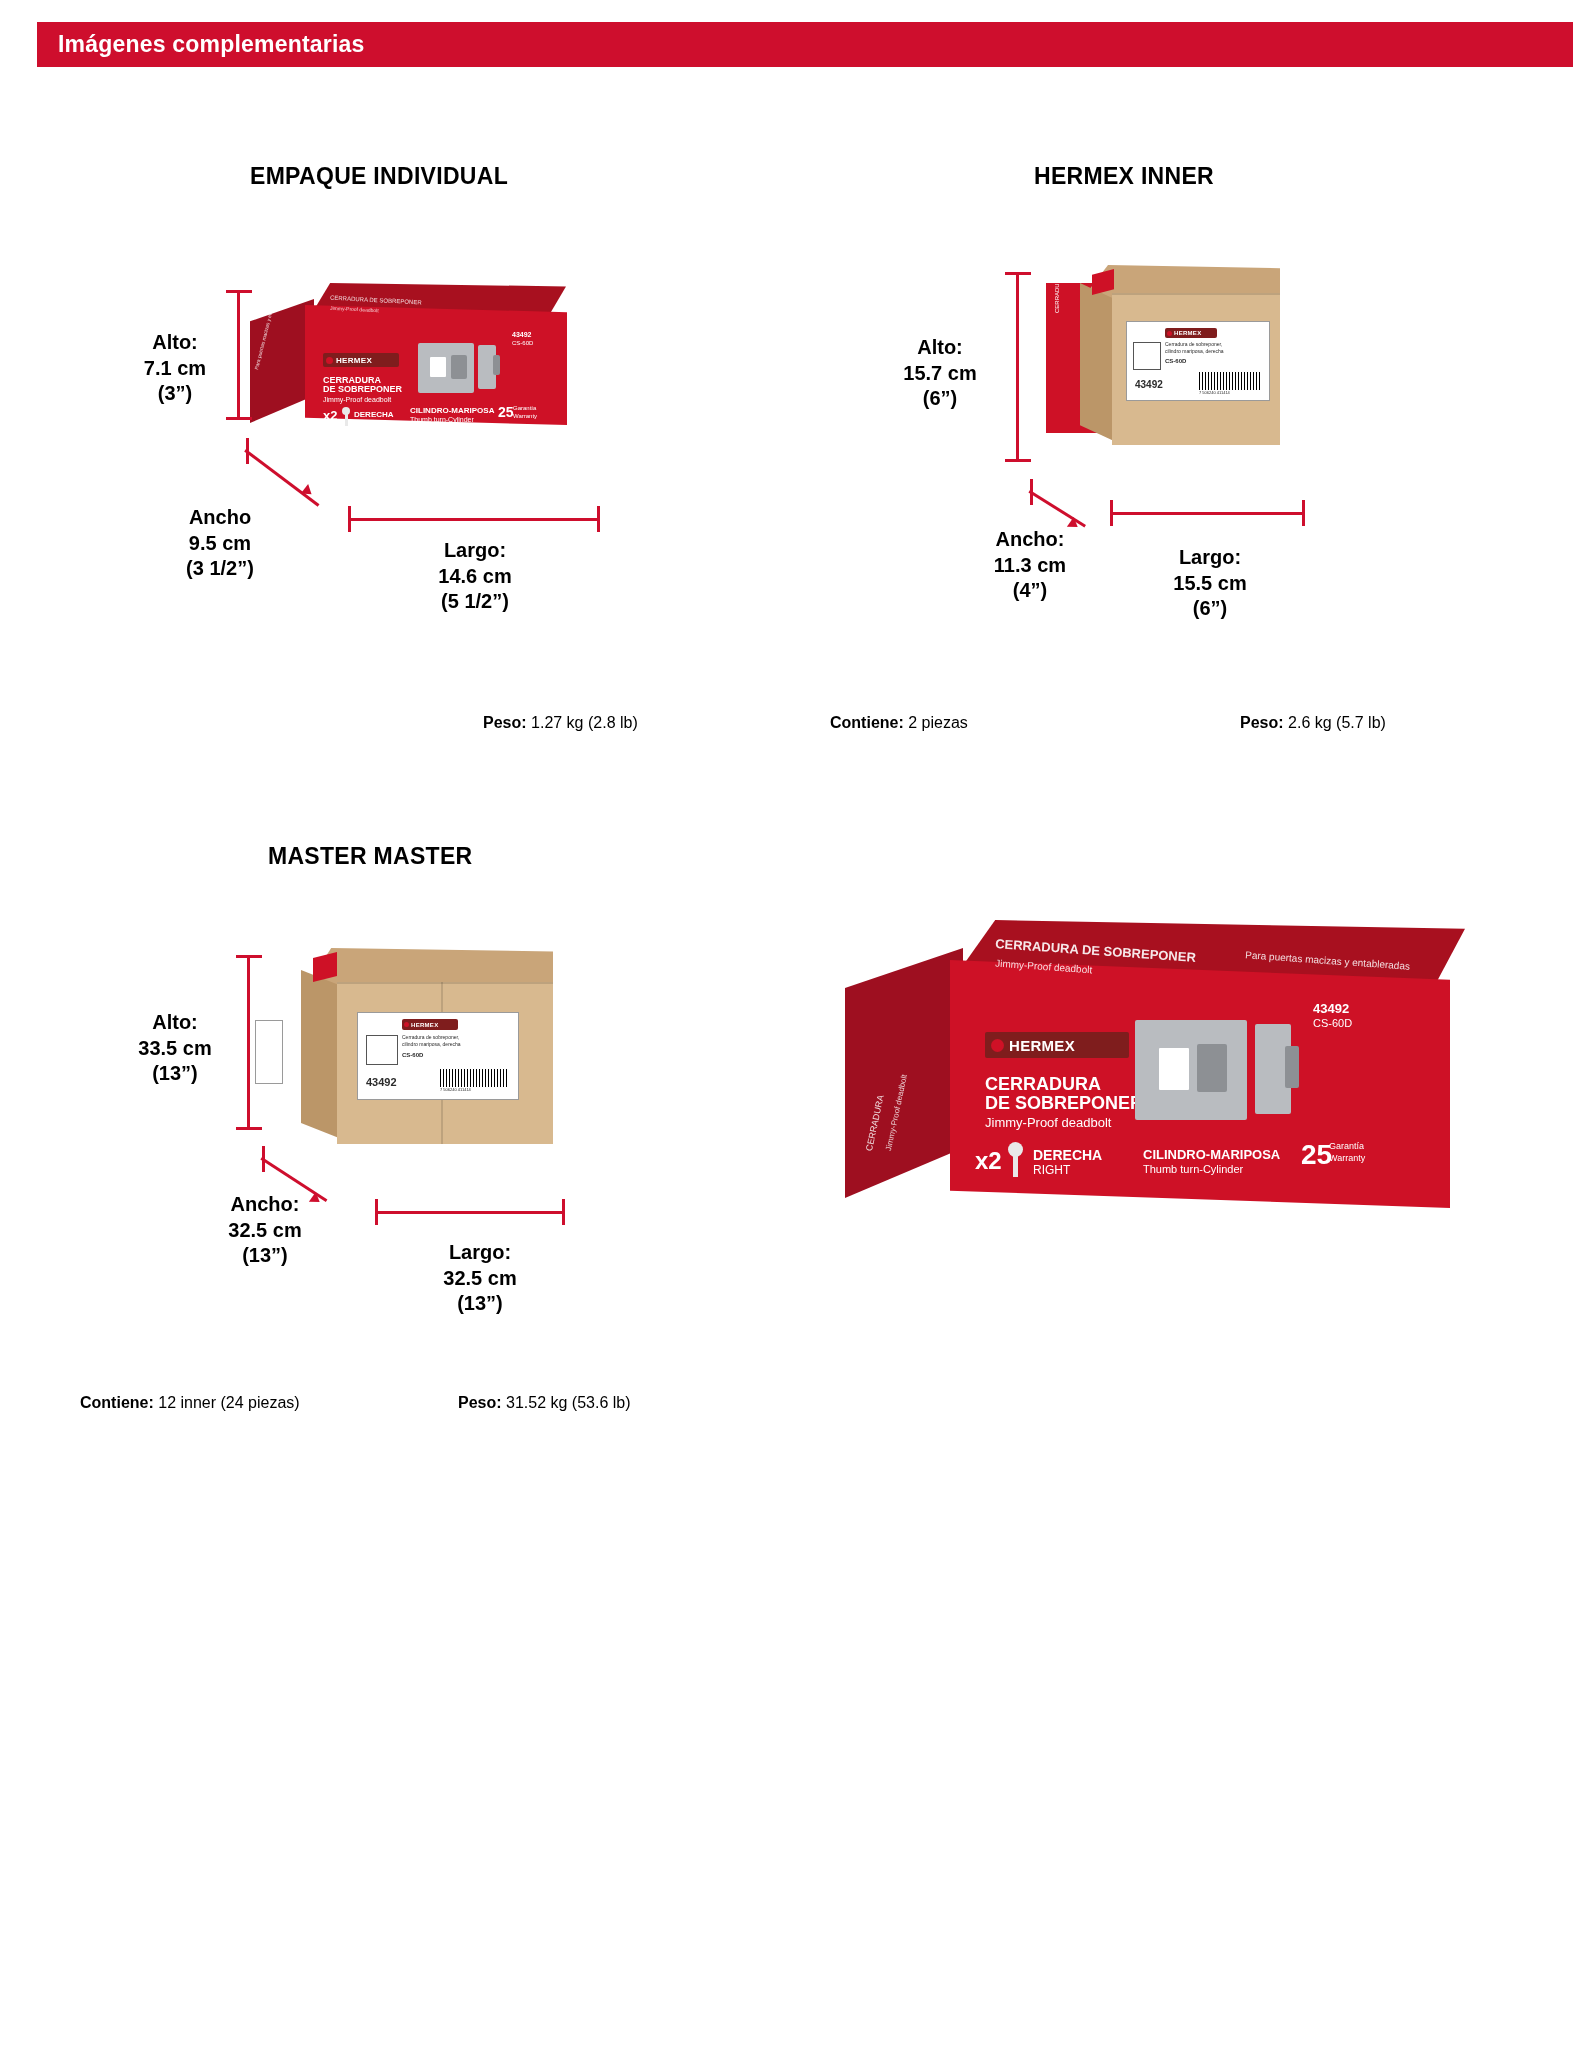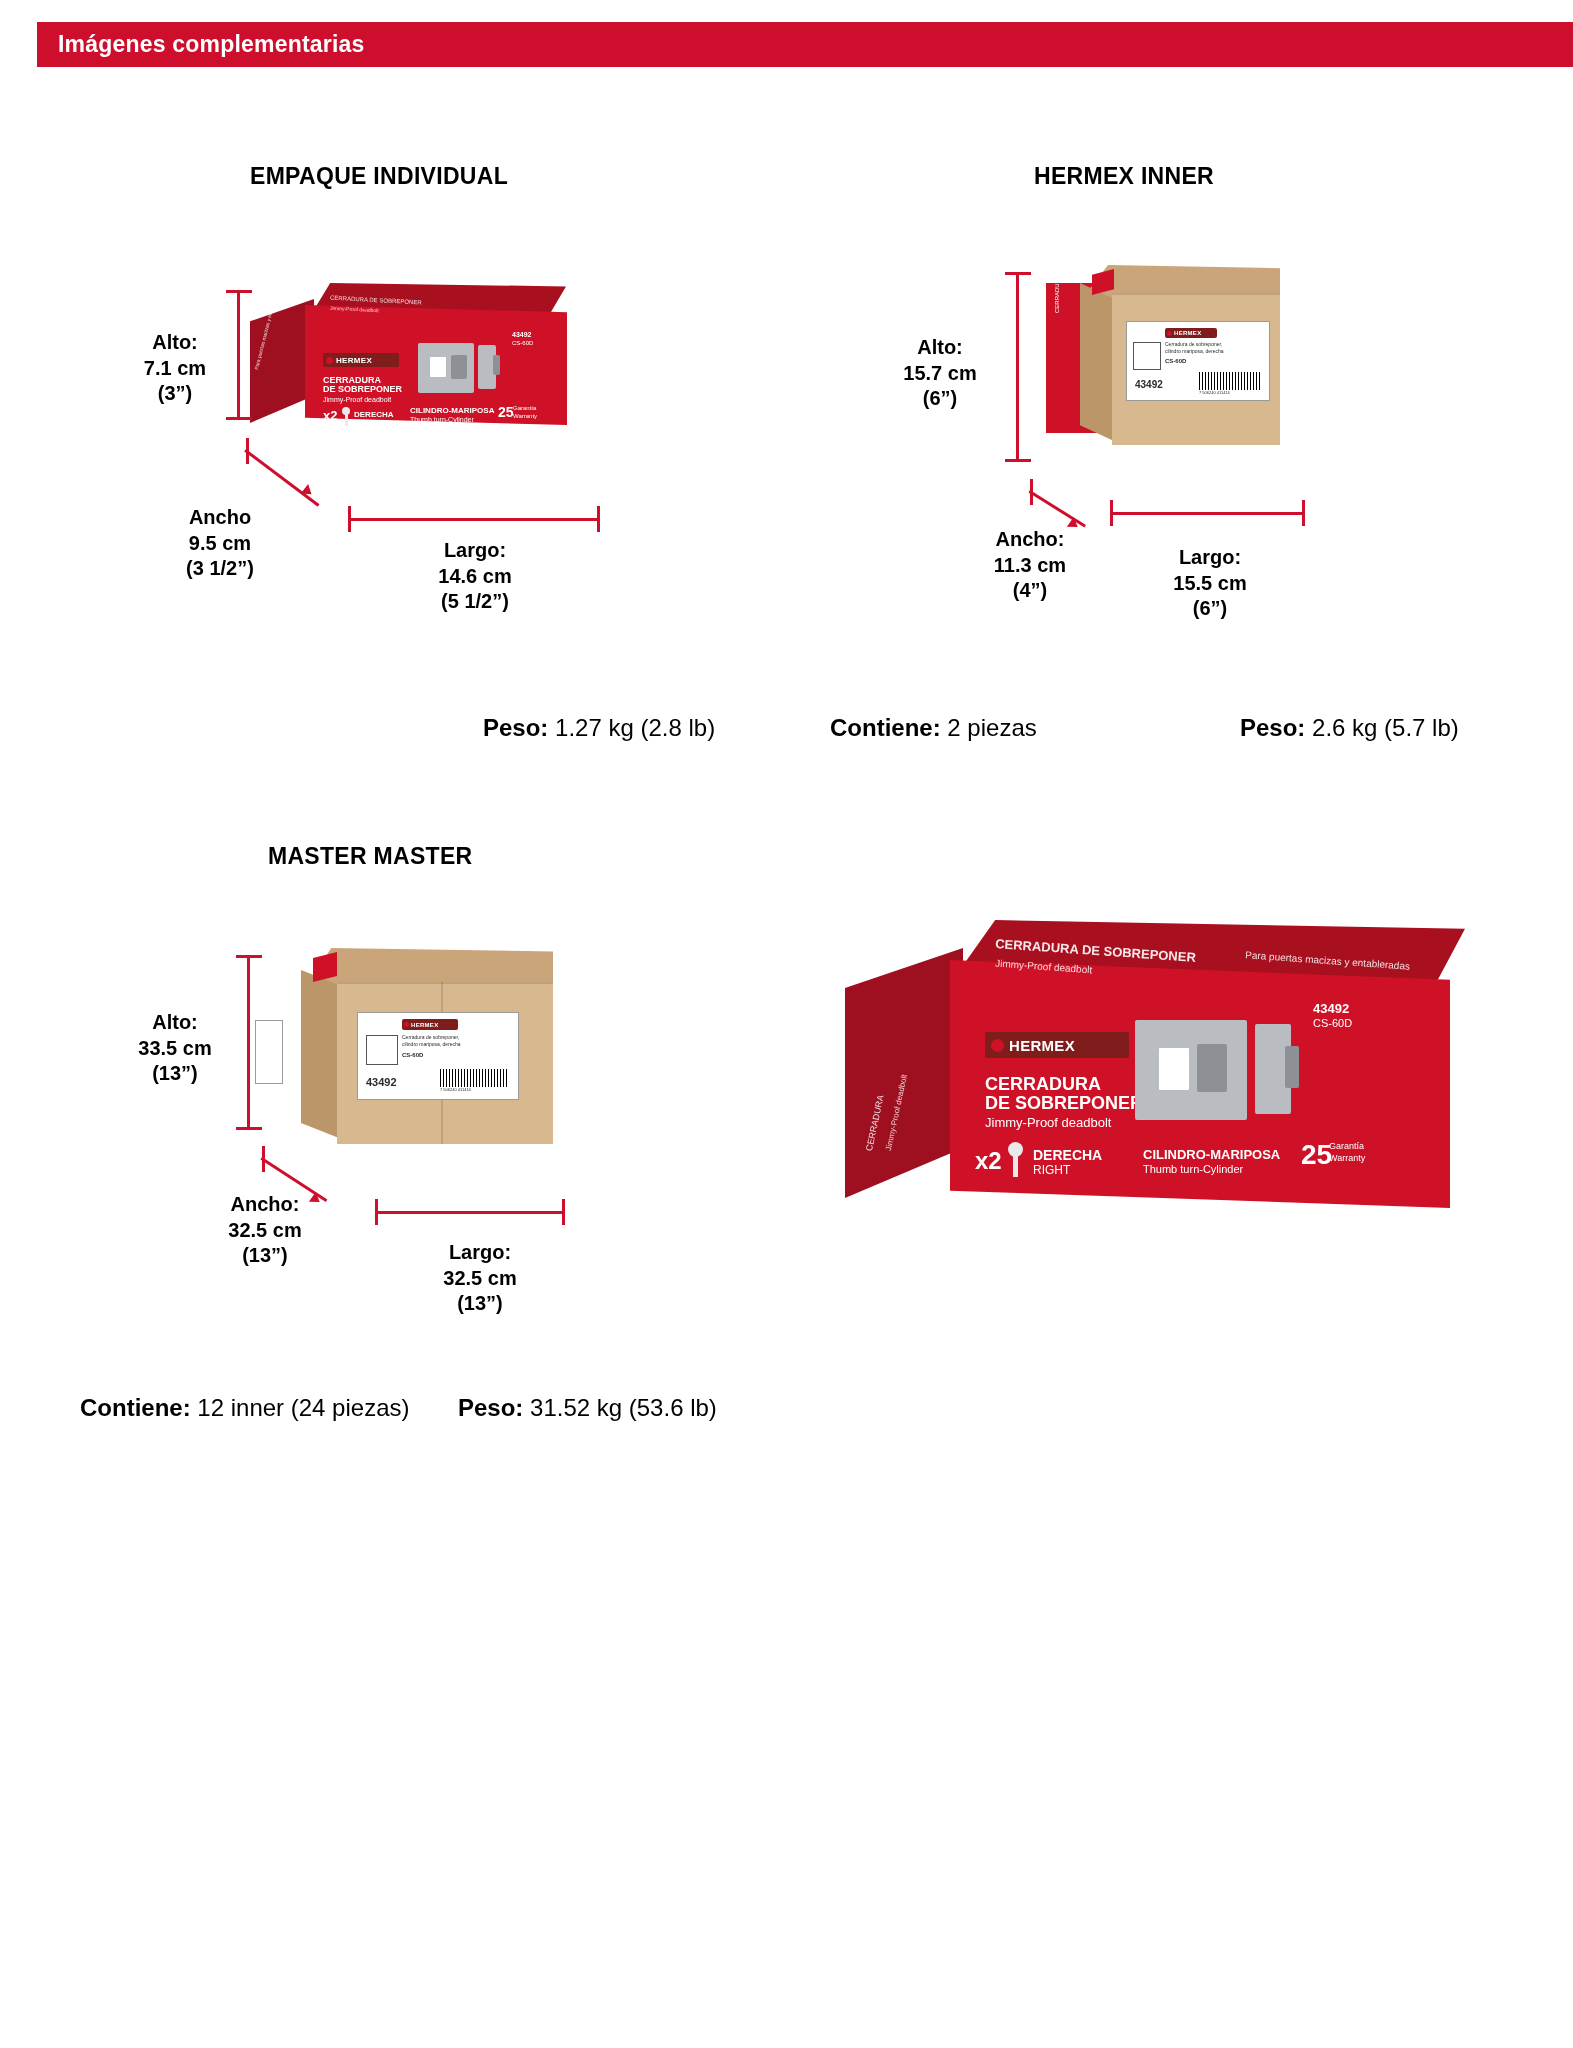--- a/index.html
+++ b/index.html
@@ -39,21 +39,21 @@
   .dim-label{
     position:absolute;
     font-size:20px;
     font-weight:bold;
     line-height:1.28;
     text-align:center;
     color:#000;
   }
   .meta{
     position:absolute;
-    font-size:24px;
+    font-size:16px;
     color:#000;
     white-space:nowrap;
   }
   .meta b{font-weight:bold;}
   
   .mline{position:absolute;background:#ce0e2d;}
   .mline.h{height:3px;}
   .mline.v{width:3px;}
   .cap{position:absolute;background:#ce0e2d;}
   .cap.v{width:3px;height:26px;}

